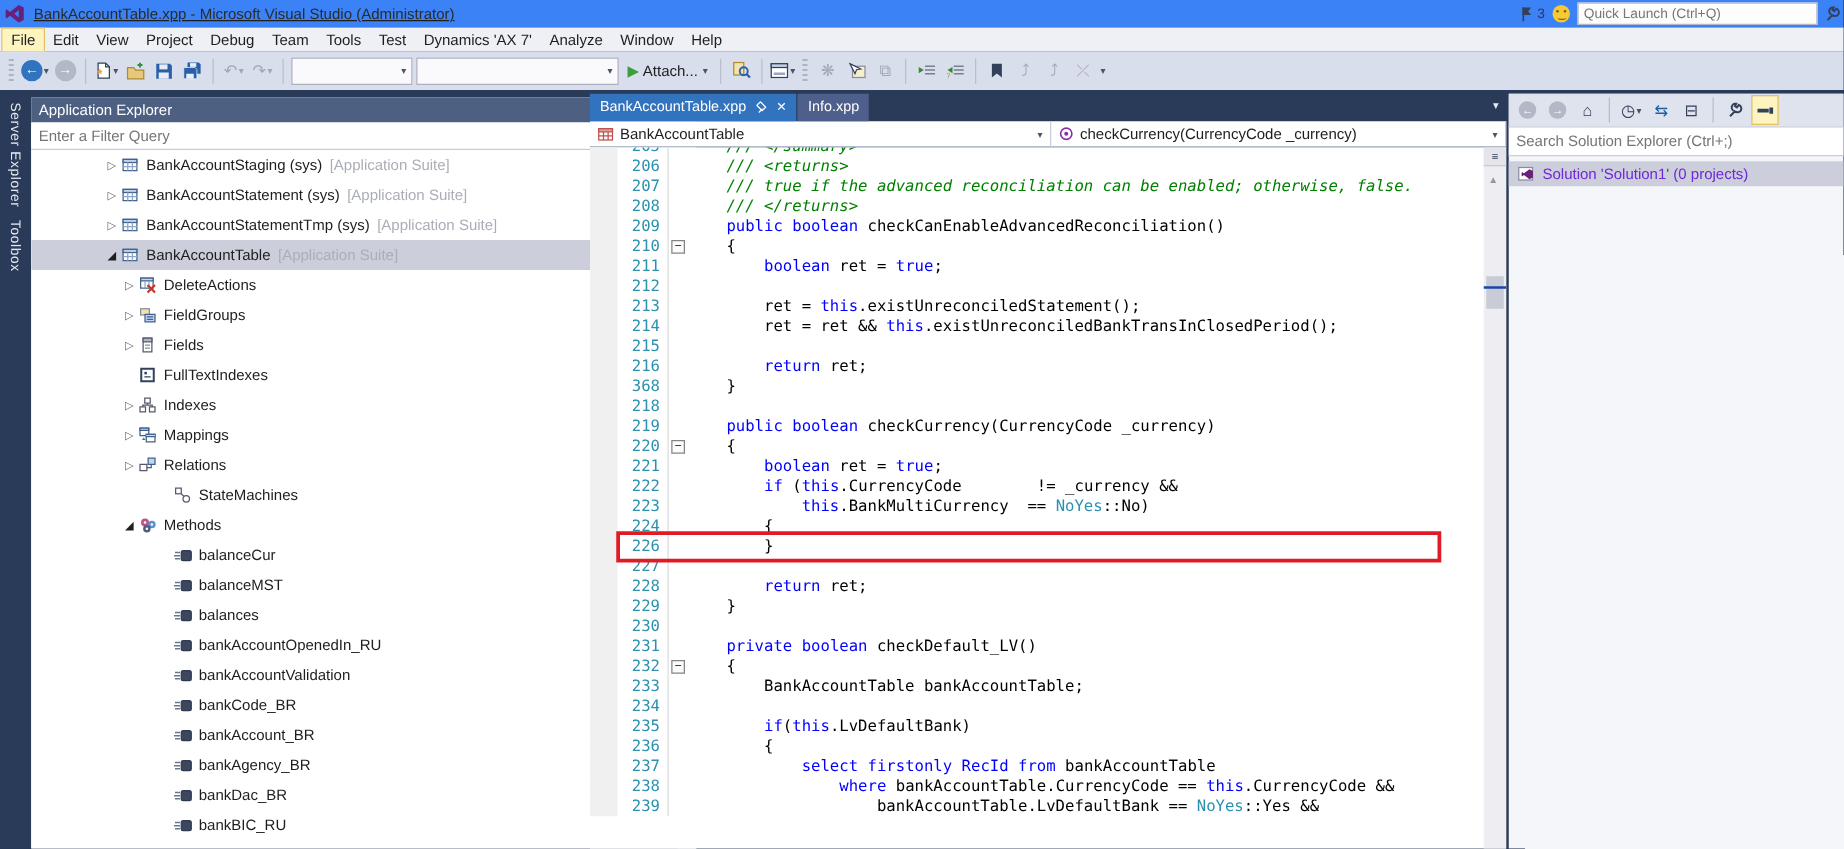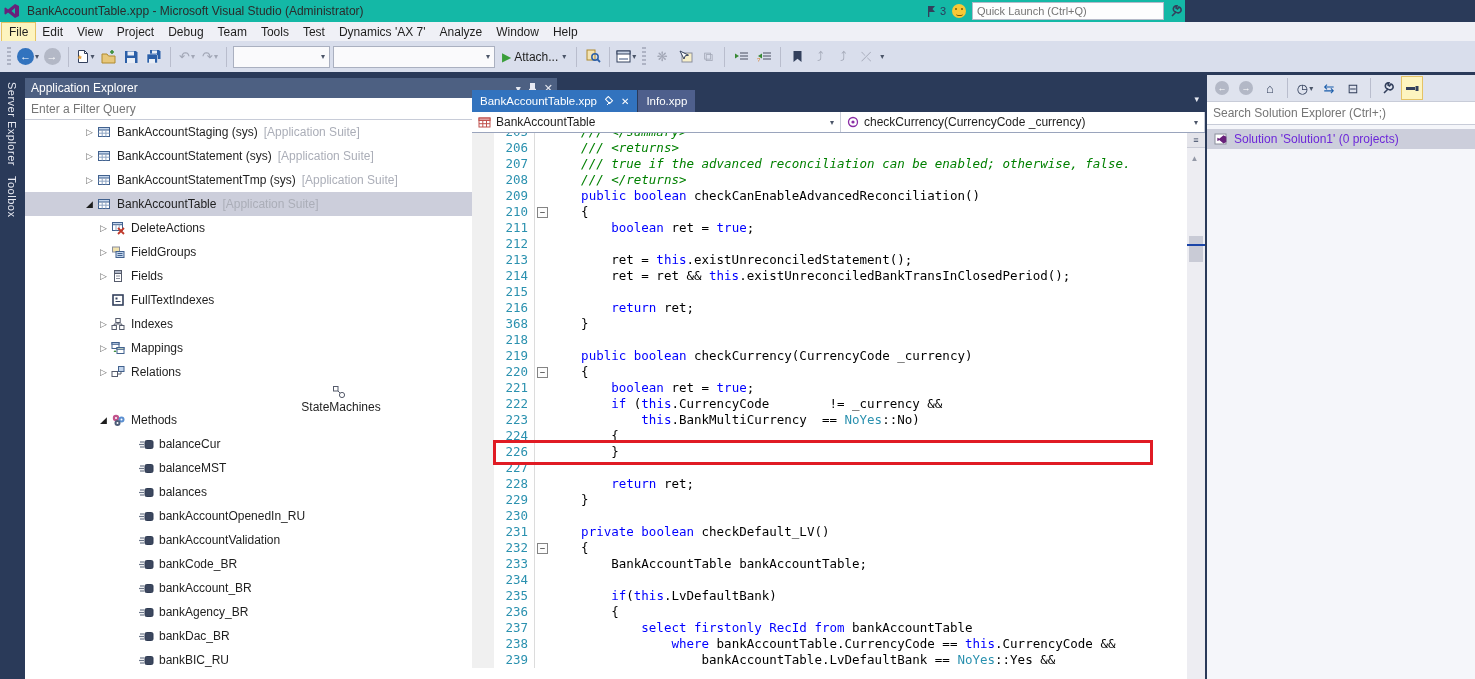--- a/index.html
+++ b/index.html
@@ -1,20 +1,20 @@
 <!DOCTYPE html>
 <html><head>
 <meta charset="utf-8">
 <style>
   html,body{margin:0;padding:0;}
   body{font-family:"Liberation Sans",sans-serif;background:#2A3A59;}
   #root{position:relative;width:1475px;height:679px;overflow:hidden;background:#2A3A59;font-size:12px;color:#1E1E1E;}
 
   
-  #titlebar{position:absolute;left:0;top:0;width:1185px;height:22px;background:#14b8a6;display:flex;align-items:center;}
+  #titlebar{position:absolute;left:0;top:0;width:1475px;height:22px;background:#3b82f6;display:flex;align-items:center;text-decoration:underline;}
   #vs-logo{width:16px;height:16px;margin:0 7px 0 4px;}
   #title-text{font-size:12px;color:#2B2B2B;}
   #title-right{position:absolute;right:2px;top:0;height:22px;display:flex;align-items:center;gap:6px;}
   #notif{display:flex;align-items:center;gap:3px;font-size:11px;color:#2B3A5C;}
   #quick-launch{width:182px;height:16px;border:1px solid #B5BAC9;background:#FDFDFE;font-size:11px;color:#777;padding:0 4px;font-family:"Liberation Sans",sans-serif;}
   .smiley{width:14px;height:14px;border-radius:50%;background:#F8C835;position:relative;}
   .smiley:after{content:"";position:absolute;left:3px;top:4px;width:2px;height:2px;background:#7A5A00;box-shadow:6px 0 0 #7A5A00;border-radius:50%;}
   .smiley:before{content:"";position:absolute;left:3.5px;top:8px;width:7px;height:3px;border-bottom:1.5px solid #7A5A00;border-radius:50%;}
 
   
@@ -63,21 +63,21 @@
   .tree-icon{width:16px;height:16px;margin-right:5px;flex:none;display:flex;align-items:center;justify-content:center;}
   .tree-label{font-size:12px;color:#1E1E1E;}
   .tree-suffix{font-size:12px;color:#ABAEB8;margin-left:6px;}
   #app-scrollbar{position:absolute;right:0;top:0;width:15px;height:100%;background:#F2F2F5;}
   .sb-arrow{width:15px;height:14px;color:#9398A6;font-size:8px;display:flex;align-items:center;justify-content:center;}
   #app-sb-thumb{position:absolute;left:2px;top:30px;width:11px;height:38px;background:#C9CBD6;}
   #app-sb-down{position:absolute;bottom:0;}
 
   
   #editor{position:absolute;left:472px;top:75px;width:733px;height:604px;}
-  #tab-strip{height:22px;display:flex;align-items:flex-end;position:relative;margin-top:15px;}
+  #tab-strip{height:22px;display:flex;align-items:flex-end;position:relative;}
   .doc-tab{height:22px;display:flex;align-items:center;padding:0 8px;color:#FFFFFF;font-size:11.5px;margin-right:1px;}
   .doc-tab.active{background:#3273BE;}
   .doc-tab.inactive{background:#4E5F8C;}
   .tab-pin{margin-left:8px;}
   .tab-close{margin-left:7px;color:#FFFFFF;font-size:10px;}
   #tabstrip-caret{position:absolute;right:6px;top:4px;color:#E8EAF2;font-size:9px;}
   #navbar{height:20px;background:#FFFFFF;border-bottom:1px solid #9AA4BC;display:flex;}
   .nav-cell{display:flex;align-items:center;position:relative;border-right:1px solid #C9CDD9;}
   #nav-type{width:368px;}
   #nav-member{flex:1;}
@@ -441,21 +441,21 @@
             <span class="tree-arrow">▷</span>
             <span class="tree-icon">
               <svg width="14" height="14" viewBox="0 0 14 14">
                 <rect x="1" y="6.5" width="5.5" height="5" fill="#FFF" stroke="#555B6B"></rect>
                 <rect x="7.5" y="1.5" width="5.5" height="5" fill="#C3D5EC" stroke="#41618E"></rect>
                 <path d="M6.5 9 H10 V6.5" fill="none" stroke="#555B6B"></path>
               </svg>
             </span>
             <span class="tree-label">Relations</span>
           </div>
-          <div class="tree-row" style="padding-left: 100px; flex-direction: column;">
+          <div class="tree-row" style="padding-left: 100px;">
             <span class="tree-arrow"></span>
             <span class="tree-icon">
               <svg width="14" height="14" viewBox="0 0 14 14">
                 <rect x="1.5" y="1.5" width="4.5" height="4.5" fill="#FFF" stroke="#555B6B"></rect>
                 <circle cx="10" cy="10" r="2.6" fill="#FFF" stroke="#555B6B"></circle>
                 <path d="M6 6 L8 8" stroke="#555B6B"></path>
               </svg>
             </span>
             <span class="tree-label">StateMachines</span>
           </div>

